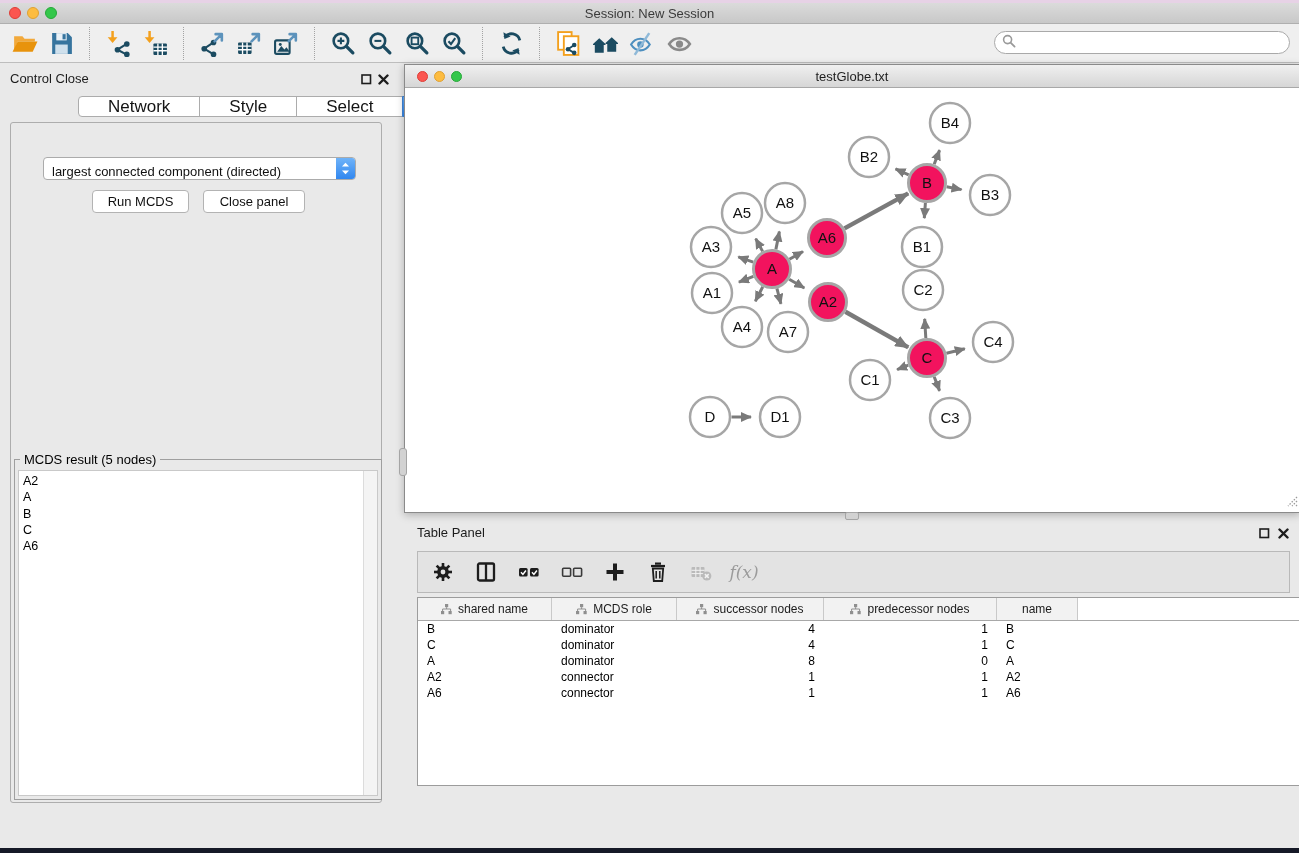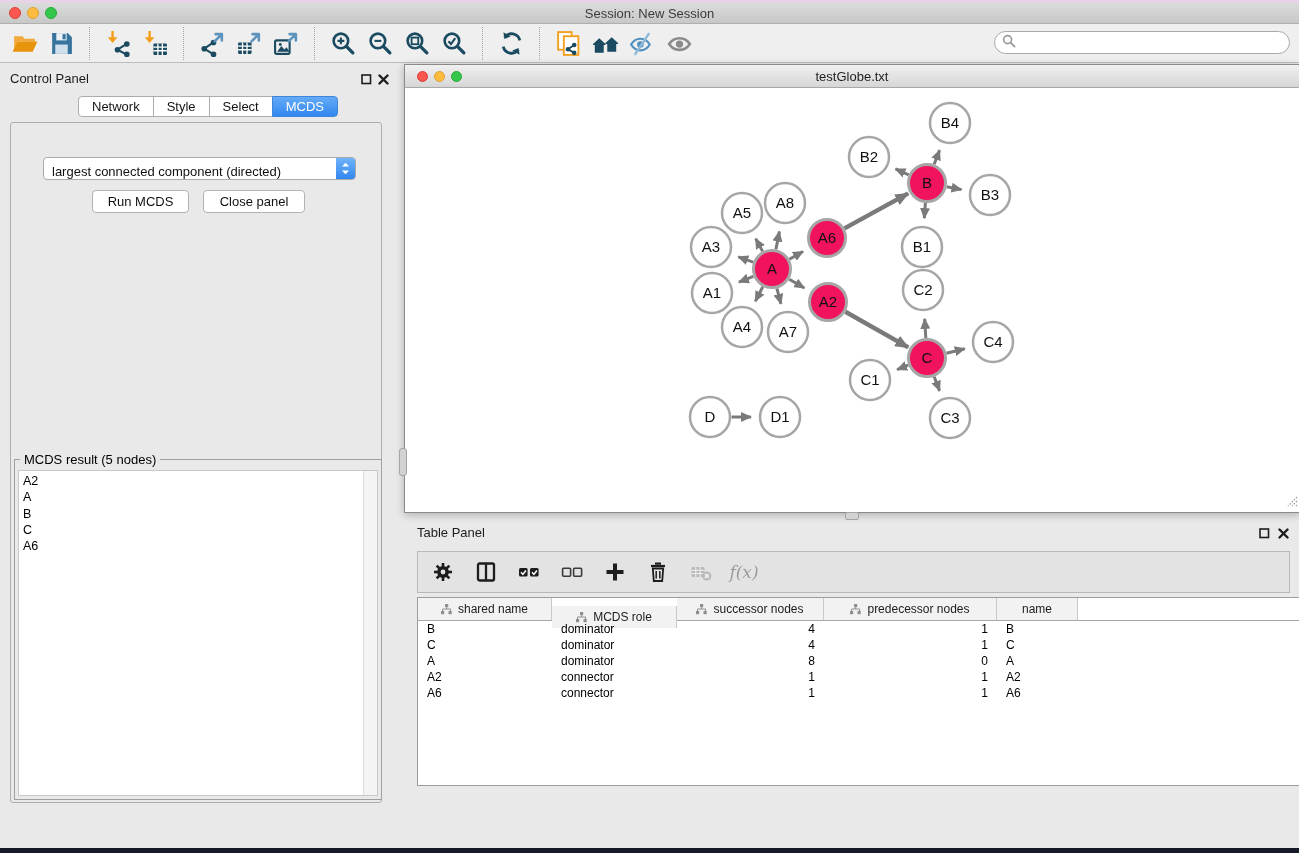--- a/index.html
+++ b/index.html
@@ -17,21 +17,21 @@
 .tool-btn{width:37px;height:34px;display:flex;align-items:center;justify-content:center;flex:none}
 .tool-btn svg{width:27px;height:27px}
 .tool-sep{flex:none;width:1px;height:33px;border-left:1px dotted #A3A3A3;margin:0 9px}
 #search-box{position:absolute;right:9px;top:31px;width:296px;height:23px;background:#fff;border:1px solid #A9A9A9;border-radius:12px;display:flex;align-items:center;padding-left:7px;box-sizing:border-box}
 #search-box input{border:none;outline:none;flex:1;font-size:12px;background:transparent;height:18px;font-family:"Liberation Sans",sans-serif}
 
 .panel-title{font-size:13px;color:#1c1c1c}
 .win-ctl{width:13px;height:13px;display:inline-flex;align-items:center;justify-content:center}
 
 .seg{display:flex}
-.seg-tab{height:19px;line-height:19px;padding:0 13px;font-size:13px;background:#fff;border:1px solid #ACACAC;margin-left:-1px;color:#141414;white-space:nowrap}
+.seg-tab{height:19px;line-height:19px;padding:0 29px;font-size:17px;background:#fff;border:1px solid #ACACAC;margin-left:-1px;color:#141414;white-space:nowrap}
 .seg-tab:first-child{border-radius:4px 0 0 4px;margin-left:0}
 .seg-tab:last-child{border-radius:0 4px 4px 0}
 .seg-tab.active{background:linear-gradient(#64ABF8,#3187EF);border-color:#3F86DA;color:#fff}
 
 #cp-title{position:absolute;left:10px;top:71px}
 #cp-float{position:absolute;left:360px;top:73px}
 #cp-close{position:absolute;left:377px;top:73px}
 #cp-tabs{position:absolute;left:78px;top:96px}
 #cp-box{position:absolute;left:10px;top:122px;width:370px;height:679px;border:1px solid #ADADAD;border-radius:3px}
 #cp-opt-label{position:absolute;left:0;width:100%;top:136px;text-align:center;font-size:13px;color:#111}
@@ -269,21 +269,21 @@
   <div id="search-box">
     <span>
       <svg width="14" height="14" viewBox="0 0 14 14">
           <circle cx="5.6" cy="5.6" r="4" fill="none" stroke="#9A9A9A" stroke-width="1.6"></circle>
           <path d="M8.6 8.6L12.6 12.6" stroke="#9A9A9A" stroke-width="1.8" stroke-linecap="round"></path>
         </svg>
     </span>
     <input id="search-input" placeholder="" style="">
   </div>
 
-  <div id="cp-title" class="panel-title">Control Panel</div>
+  <div id="cp-title" class="panel-title">Control Close</div>
   <div id="cp-float" class="win-ctl">
     <svg width="11" height="11">
         <rect x="1" y="1" width="8.5" height="8.5" fill="none" stroke="#1d1d1d" stroke-width="1.6"></rect>
       </svg>
   </div>
   <div id="cp-close" class="win-ctl">
     <svg width="11" height="11">
         <path d="M1.5 1.5l8 8M9.5 1.5l-8 8" stroke="#1d1d1d" stroke-width="2.4" stroke-linecap="round"></path>
       </svg>
   </div>
@@ -549,21 +549,21 @@
               <g fill="#8f8f8f">
                 <rect x="4" y="0" width="3.2" height="3.2"></rect>
                 <rect x="0" y="7" width="3.2" height="3.2"></rect>
                 <rect x="7.5" y="7" width="3.2" height="3.2"></rect>
               </g>
               <path d="M5.6 3.2v1.8M1.6 7V5h8v2" stroke="#8f8f8f" fill="none"></path>
             </svg>
           </span>
           <span>shared name</span>
         </div>
-        <div class="th" style="width: 125px; margin-top: 8px;">
+        <div class="th" style="width: 125px;">
           <span style="display: flex;">
             <svg width="11" height="11" viewBox="0 0 11 11">
               <g fill="#8f8f8f">
                 <rect x="4" y="0" width="3.2" height="3.2"></rect>
                 <rect x="0" y="7" width="3.2" height="3.2"></rect>
                 <rect x="7.5" y="7" width="3.2" height="3.2"></rect>
               </g>
               <path d="M5.6 3.2v1.8M1.6 7V5h8v2" stroke="#8f8f8f" fill="none"></path>
             </svg>
           </span>

